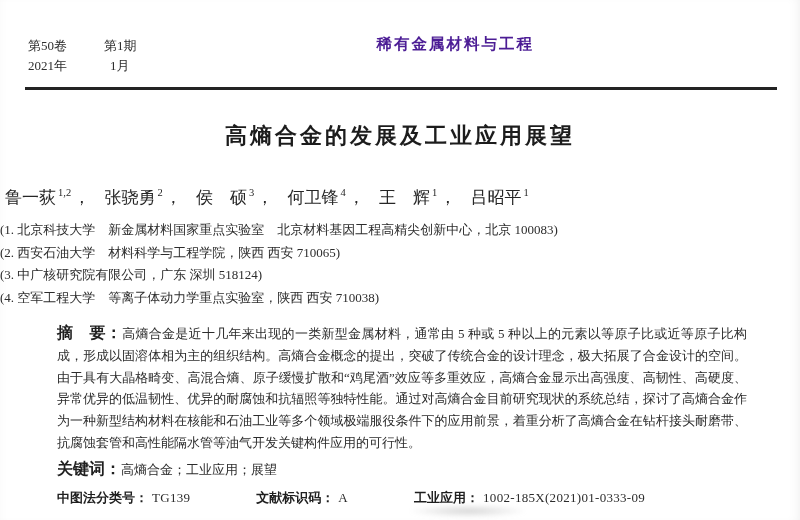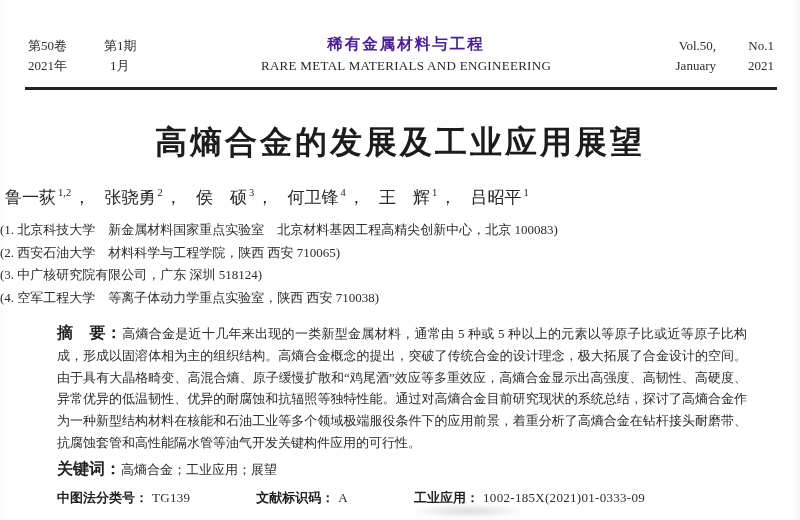--- a/index.html
+++ b/index.html
@@ -50,21 +50,21 @@
     background: #232323;
   }
 
   
   .article-title {
     position: absolute;
     top: 121px; left: 0; right: 0;
     text-align: center;
     font-family: "DejaVu Sans", "Liberation Sans", sans-serif;
     font-weight: 800;
-    font-size: 32px;
+    font-size: 22px;
     letter-spacing: 3px;
     color: #1c1c1c;
   }
   .authors {
     position: absolute;
     top: 186px; left: 0; right: 0;
     text-align: left;
     font-size: 17px;
     color: #262626;
   }
@@ -130,29 +130,22 @@
       <div class="jh-row">
         <span class="w1">第50卷</span><span>第1期</span>
       </div>
       <div class="jh-row">
         <span class="w1">2021年</span><span class="w2">1月</span>
       </div>
     </div>
 
     <div class="jh-center">
       <div class="jh-cn">稀有金属材料与工程</div>
-      <div class="jh-en">RARE METAL MATERIALS AND ENGINEERING</div>
     </div>
 
-    <div class="jh-right">
-      <span>Vol.50,</span>
-      <span>No.1</span>
-      <span>January</span>
-      <span>2021</span>
-    </div>
   </header>
 
   <div class="header-rule"></div>
 
   <h1 class="article-title">高熵合金的发展及工业应用展望</h1>
 
   <div class="authors">
     <span class="author"><span>鲁一荻</span><sup class="a-sup">1,2</sup><span class="a-sep">，</span></span>
     <span class="author"><span>张骁勇</span><sup class="a-sup">2</sup><span class="a-sep">，</span></span>
     <span class="author"><span>侯　硕</span><sup class="a-sup">3</sup><span class="a-sep">，</span></span>

